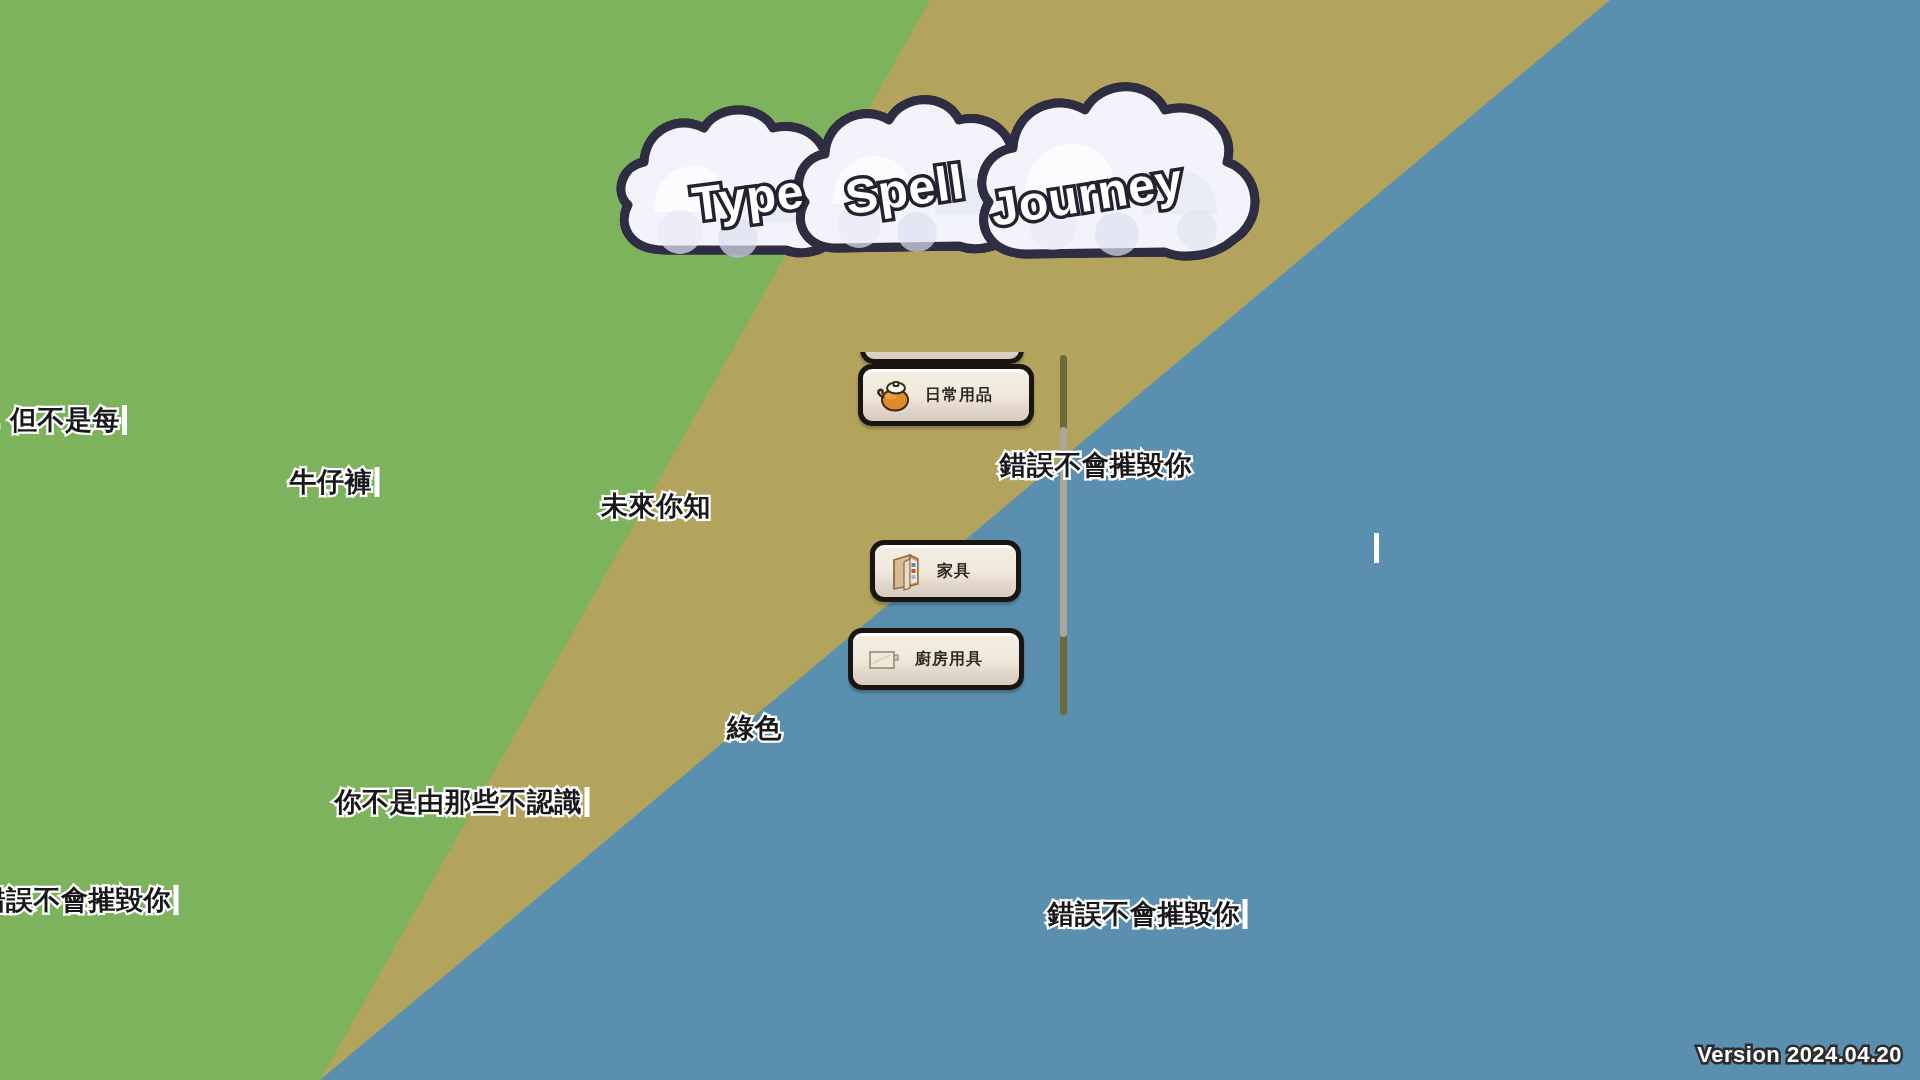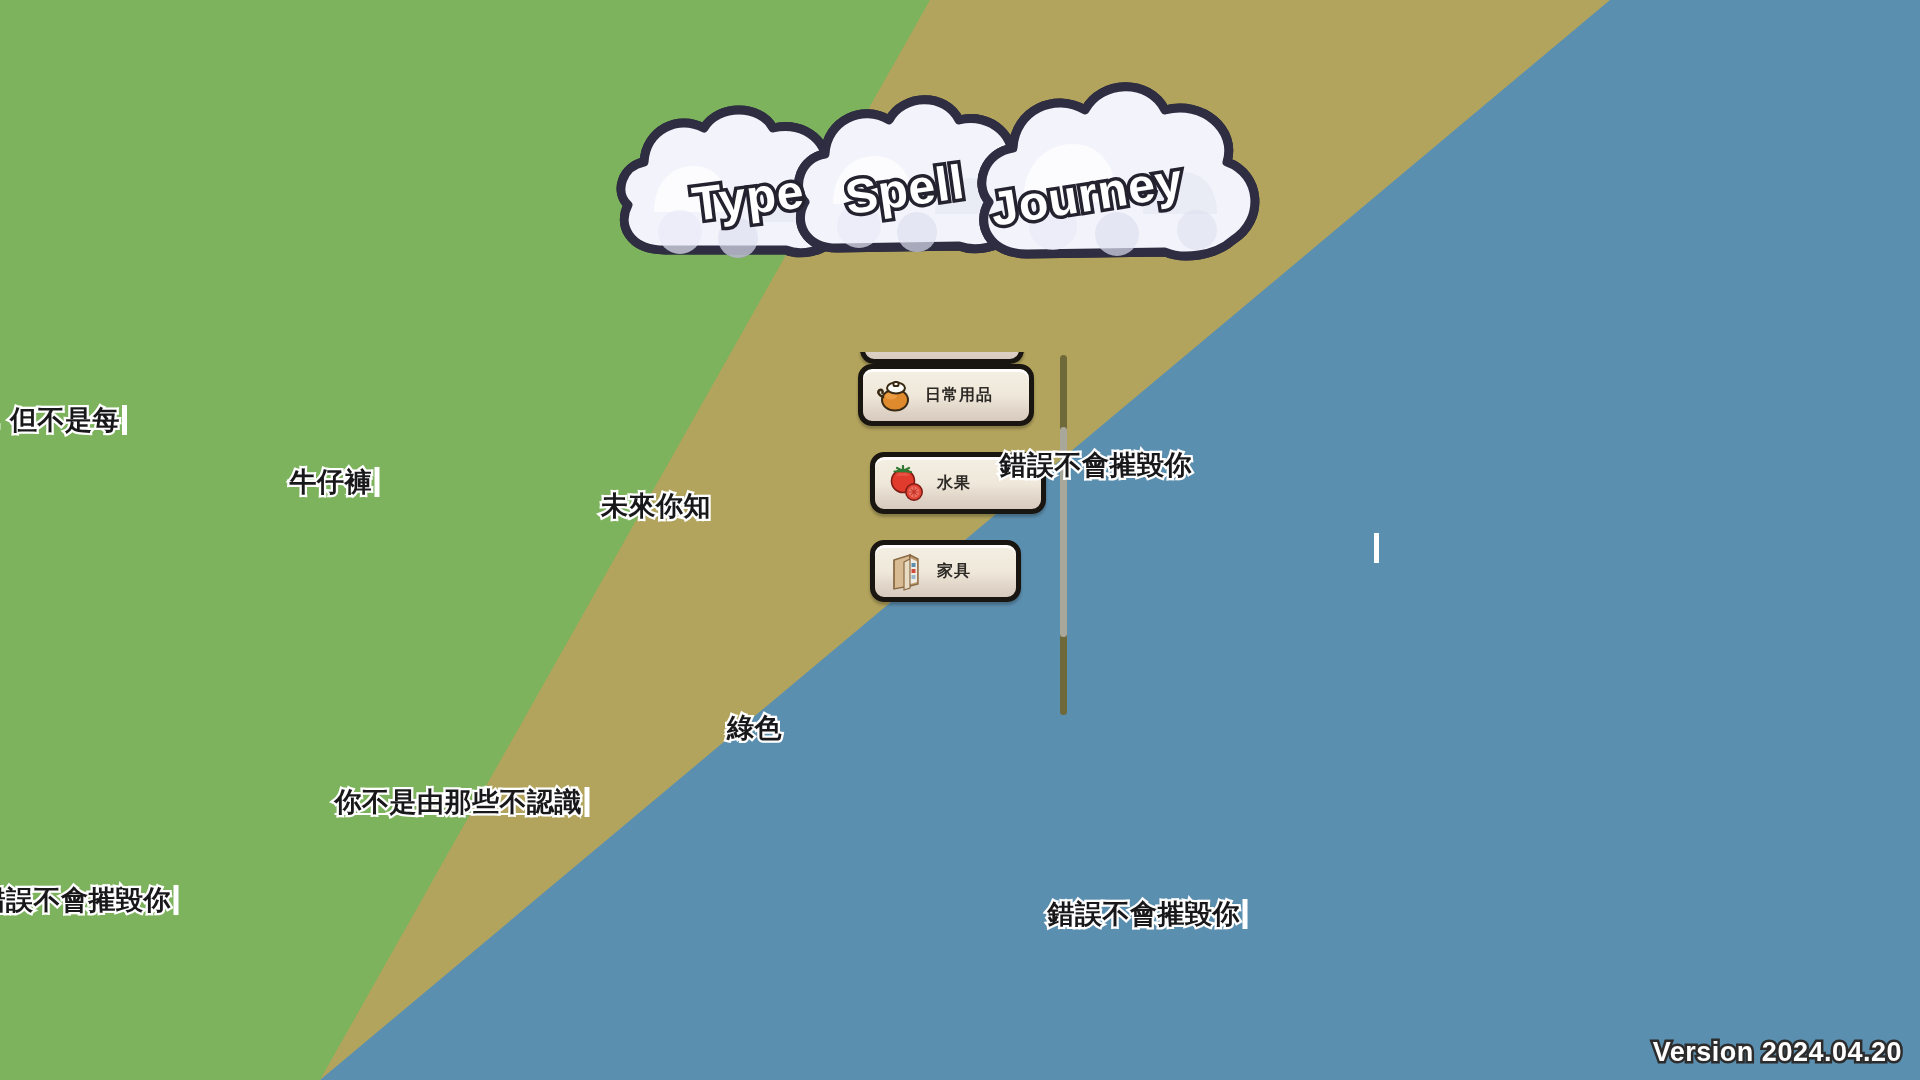--- a/index.html
+++ b/index.html
@@ -165,21 +165,21 @@
     height: 210px;
     background: #a9a79a;
     border-radius: 4px;
   }
 
   
   #version {
     position: absolute;
     right: 18px;
     bottom: 12px;
-    font-size: 27px;
+    font-size: 22px;
     font-weight: bold;
     color: #ffffff;
     -webkit-text-stroke: 5px #2c2c2c;
     paint-order: stroke fill;
     letter-spacing: 0.5px;
   }
 </style>
 </head>
 <body>
 
@@ -247,50 +247,47 @@
             <ellipse cx="20" cy="22" rx="13" ry="10.5" fill="#e08a2e" stroke="#3a2a14" stroke-width="2"></ellipse>
             <ellipse cx="16" cy="18" rx="6" ry="3.5" fill="#f0a24a" opacity="0.75"></ellipse>
             <path d="M8 19 C3 17 2 13 5 12 C7 11.5 8 13 7.5 15" fill="none" stroke="#3a2a14" stroke-width="2.6" stroke-linecap="round"></path>
             <ellipse cx="21" cy="10" rx="9" ry="5.5" fill="#fbfbf8" stroke="#3a2a14" stroke-width="2"></ellipse>
             <rect x="18.5" y="4" width="5" height="4" rx="1.6" fill="#fbfbf8" stroke="#3a2a14" stroke-width="2"></rect>
           </svg>
         </span>
         <span class="label">日常用品</span>
       </div>
 
-      <div class="menu-btn" style="top:100px; left:22px; width:176px;">
-        <span class="icon-box">
-          <svg width="38" height="36" viewBox="0 0 38 36">
-            <circle cx="16" cy="16" r="11.5" fill="#e03b2c" stroke="#7d1b14" stroke-width="1.6"></circle>
-            <path d="M9 11 C11 8 14 7 16 8.5 C18 7 21 8 22.5 11" fill="#ea5a48" opacity="0.75"></path>
-            <path d="M16 6 L10 3 M16 6 L22 3 M16 6 L16 1 M16 6 L7.5 6.5 M16 6 L24 7" stroke="#2f7a33" stroke-width="2.2" stroke-linecap="round" fill="none"></path>
-            <circle cx="27" cy="27" r="8.2" fill="#e34334" stroke="#7d1b14" stroke-width="1.5"></circle>
-            <circle cx="27" cy="27" r="5.4" fill="#f07767"></circle>
-            <path d="M27 22 L27 32 M22 27 L32 27 M23.6 23.6 L30.4 30.4 M30.4 23.6 L23.6 30.4" stroke="#c7352a" stroke-width="1.1"></path>
-          </svg>
-        </span>
-        <span class="label">水果</span>
-      </div>
 
       <div class="menu-btn" style="top:188px; left:22px; width:151px;">
         <span class="icon-box">
           <svg width="36" height="40" viewBox="0 0 36 40">
             <polygon points="6,9 22,4 22,35 6,38" fill="#d9bb93" stroke="#8a6a44" stroke-width="1.4"></polygon>
             <polygon points="22,4 30,8 30,33 22,35" fill="#c0a076" stroke="#8a6a44" stroke-width="1.4"></polygon>
             <polygon points="22,7 29,10.5 29,31 22,33" fill="#f1ece2"></polygon>
             <rect x="23.5" y="12" width="4" height="4" fill="#5b8fb0"></rect>
             <rect x="23.5" y="18" width="4" height="4" fill="#d04b3a"></rect>
             <rect x="23.5" y="24" width="4" height="4" fill="#9ab7d0"></rect>
             <polygon points="16,11 22,8 22,37 16,39" fill="#e8dcc4" stroke="#8a6a44" stroke-width="1.2"></polygon>
             <line x1="6" y1="9" x2="6" y2="38" stroke="#8a6a44" stroke-width="1.2"></line>
           </svg>
         </span>
         <span class="label">家具</span>
       </div>
 
+      <div class="menu-btn" style="top:276px; left:0px; width:176px;">
+        <span class="icon-box">
+          <svg width="36" height="30" viewBox="0 0 36 30">
+            <rect x="4" y="8" width="24" height="16" fill="#efe9dc" stroke="#9b8a72" stroke-width="1.6"></rect>
+            <rect x="28" y="11" width="4" height="5" fill="#d6cbb5" stroke="#9b8a72" stroke-width="1.2"></rect>
+            <path d="M7 20 C13 15 19 13 25 11" stroke="#d8d0be" stroke-width="1.4" fill="none"></path>
+          </svg>
+        </span>
+        <span class="label">廚房用具</span>
+      </div>
 
     </div>
   </div>
 
   <div id="menu-scrollbar">
     <div id="menu-scroll-thumb"></div>
   </div>
 
   <div id="floaters">
       <div class="floater" style="left: 127px; top: 420px; transform: translate(-100%, -50%);">
@@ -307,21 +304,21 @@
       <div class="floater no-caret" style="left: 1192px; top: 465px; transform: translate(-100%, -50%);">
         <span class="txt">錯誤不會摧毀你</span>
       </div>
       <div class="floater" style="left: 1379px; top: 548px; transform: translate(-100%, -50%);">
         <span class="txt"></span>
         <span class="caret"></span>
       </div>
       <div class="floater no-caret" style="left: 782px; top: 728px; transform: translate(-100%, -50%); align-items: center;">
         <span class="txt">綠色</span>
       </div>
-      <div class="floater" style="left: 589px; top: 802px; transform: translate(-100%, -50%); text-decoration: underline;">
+      <div class="floater" style="left: 589px; top: 802px; transform: translate(-100%, -50%);">
         <span class="txt">你不是由那些不認識</span>
         <span class="caret"></span>
       </div>
       <div class="floater" style="left: 178px; top: 900px; transform: translate(-100%, -50%);">
         <span class="txt">錯誤不會摧毀你</span>
         <span class="caret"></span>
       </div>
       <div class="floater" style="left: 1247px; top: 914px; transform: translate(-100%, -50%);">
         <span class="txt">錯誤不會摧毀你</span>
         <span class="caret"></span>

